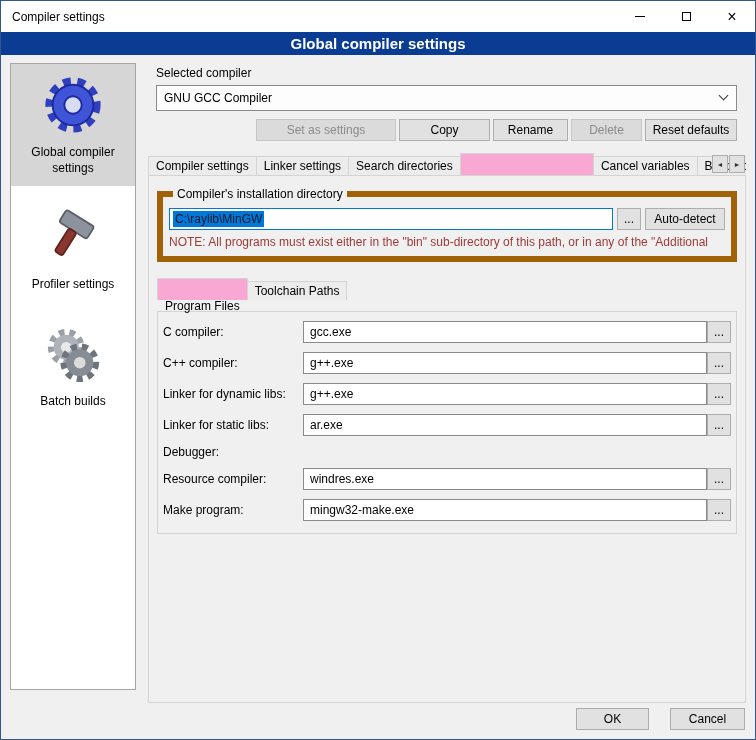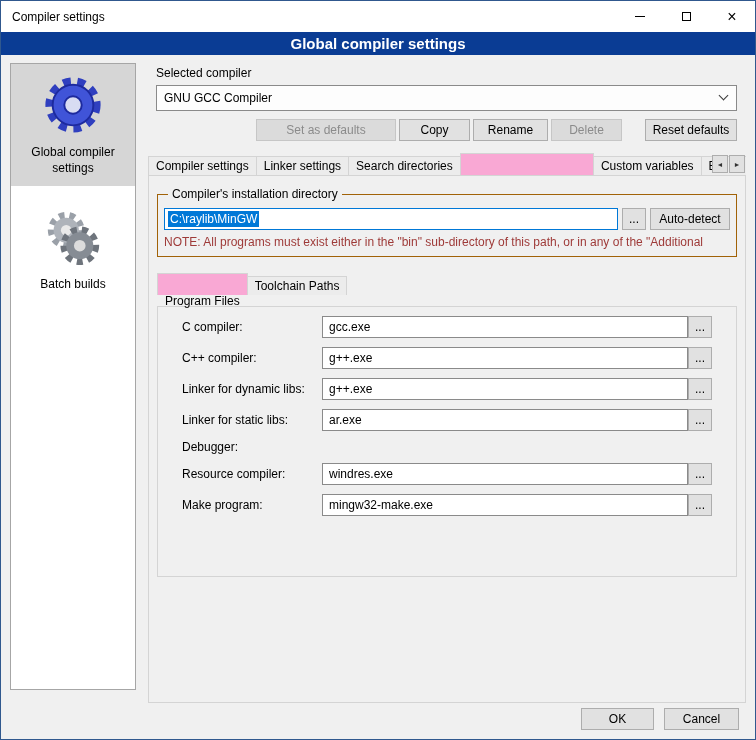--- a/index.html
+++ b/index.html
@@ -32,54 +32,54 @@
   .main{position:absolute;left:147px;top:8px;right:9px;bottom:0}
   .row-label{margin:3px 0 0 8px}
   .combo{height:26px;margin:5px 9px 0 8px;background:#fdfdfd;border:1px solid #8a8a8a;display:flex;align-items:center;padding:0 7px;position:relative;cursor:default}
   .chev{width:7px;height:7px;border-right:1.5px solid #3a3a3a;border-bottom:1.5px solid #3a3a3a;transform:rotate(45deg);display:inline-block}
   .combo .chev{position:absolute;right:9px;top:6px}
 
   .btn{height:22px;background:#e1e1e1;border:1px solid #adadad;display:flex;align-items:center;justify-content:center;padding:0 10px;cursor:default;white-space:nowrap}
   .btn.disabled{color:#8b8b8b;background:#dbdbdb;border-color:#c6c6c6}
   .btnrow{display:flex;gap:3px;margin:8px 9px 0 8px;align-items:center}
   .btn-setdefault{width:140px;margin-left:100px}
-  .btn-copy{width:71px}.btn-rename{width:75px}.btn-delete{width:71px}
+  .btn-copy{width:91px}.btn-rename{width:75px}.btn-delete{width:71px}
   .btn-reset{width:92px;margin-left:auto}
 
   
   .tabstrip{position:relative;margin-top:12px;height:22px;display:flex;align-items:flex-end;padding-right:36px;overflow:hidden}
   .tab{flex:0 0 auto;height:19px;background:#ececec;border:1px solid #d4d4d4;border-bottom:none;padding:2px 7px 0;white-space:nowrap;cursor:default}
   .tab + .tab{margin-left:-1px}
   .tab.active{height:22px;padding-top:20px;background:#f9a8d4;position:relative;z-index:3}
   .tabscroll{position:absolute;right:1px;bottom:2px;display:flex;z-index:4}
   .sbtn{width:16px;height:18px;border:1px solid #adadad;background:#e1e1e1;display:flex;align-items:center;justify-content:center;font-size:7px;color:#333;margin-left:1px;cursor:default}
 
   .tabpage{height:528px;border:1px solid #d4d4d4;background:#f0f0f0;position:relative;z-index:1}
 
   
-  fieldset.group{margin:11px 8px 16px;border:1px solid #a16207;padding:5px 6px 7px}
+  fieldset.group{margin:11px 8px 16px;border:6px solid #a16207;padding:5px 6px 7px}
   .group legend{padding:0 4px;margin-left:4px}
   .pathrow{display:flex;gap:4px;align-items:center;margin-top:2px}
   .path-input{flex:1;height:22px;border:1px solid var(--selection-bg,#0078d7);background:#fff;display:flex;align-items:center;padding:0 3px;overflow:hidden}
-  .path-sel{background:var(--selection-bg,#0078d7);color:#ffffff;padding:1px 2px;white-space:pre}
+  .path-sel{background:var(--selection-bg,#0078d7);color:#0f172a;padding:1px 2px;white-space:pre}
   .browse{width:24px;padding:0;flex:0 0 auto}
   .autodetect{width:80px;flex:0 0 auto}
   .note{margin-top:5px;color:var(--note-red,#9e3a38);white-space:nowrap;overflow:hidden}
 
   
   .subtabstrip{margin:10px 8px 12px;display:flex;align-items:flex-end;height:22px;position:relative;z-index:2}
-  .subpanel{margin:0 8px;border:1px solid #d4d4d4;height:271px;padding:9px 24px 0;background:#f0f0f0;position:relative;z-index:1;margin-top:-1px}
+  .subpanel{margin:0 8px;border:1px solid #d4d4d4;height:223px;padding:9px 5px 0;background:#f0f0f0;position:relative;z-index:1;margin-top:-1px}
   .frow{display:flex;align-items:center;margin-bottom:9px}
   .flabel{width:140px;flex:0 0 auto}
   .fctrl{flex:1;display:flex;align-items:center}
   .text-input{flex:1;height:22px;border:1px solid #8a8a8a;background:#fff;display:flex;align-items:center;padding:0 6px;overflow:hidden;white-space:nowrap;cursor:text}
   .selectbox{flex:1;height:22px;border:1px solid #8a8a8a;background:#e3e3e3;display:flex;align-items:center;padding:0 7px;position:relative;cursor:default}
   .selectbox .chev{position:absolute;right:9px;top:6px}
 
-  .footer-buttons{position:absolute;right:16px;bottom:9px;display:flex;gap:10px}
+  .footer-buttons{position:absolute;right:10px;bottom:9px;display:flex;gap:21px}
   .btn-ok{width:73px}.btn-cancel{width:75px}
 </style>
 </head>
 <body>
 
 <div class="window">
 
   <div class="titlebar">
     <span class="titlebar-title">Compiler settings</span>
     <div class="caption-buttons">
@@ -102,20 +102,29 @@
   <div class="content">
 
     <div class="sidebar">
       <div class="side-item selected">
         <svg width="62" height="62" viewBox="0 0 64 64">
           <circle cx="32" cy="32" r="23" fill="none" stroke="#2f3fbf" stroke-width="11" stroke-dasharray="7.5 6.5"></circle>
           <circle cx="32" cy="32" r="21" fill="#4054d8" stroke="#1d2a9e" stroke-width="2"></circle>
           <circle cx="32" cy="32" r="9" fill="#d8dcf2" stroke="#1d2a9e" stroke-width="2"></circle>
         </svg>
         <div class="side-label">Global compiler settings</div>
+      </div>
+      <div class="side-item">
+        <svg width="58" height="62" viewBox="0 0 64 64">
+          <g transform="rotate(32 32 32)">
+            <rect x="10" y="10" width="36" height="16" rx="3" fill="#8d939c" stroke="#5c6066" stroke-width="2"></rect>
+            <rect x="23" y="26" width="10" height="30" rx="3" fill="#8a3730" stroke="#5e241f" stroke-width="2"></rect>
+          </g>
+        </svg>
+        <div class="side-label">Profiler settings</div>
       </div>
       <div class="side-item">
         <svg width="62" height="62" viewBox="0 0 64 64">
           <circle cx="25" cy="25" r="15" fill="none" stroke="#9aa0a8" stroke-width="8" stroke-dasharray="5.5 5"></circle>
           <circle cx="25" cy="25" r="13" fill="#aeb3ba"></circle>
           <circle cx="25" cy="25" r="5.5" fill="#e9e9e9"></circle>
           <circle cx="39" cy="41" r="16" fill="none" stroke="#6e747c" stroke-width="8" stroke-dasharray="6 5"></circle>
           <circle cx="39" cy="41" r="14" fill="#868c94"></circle>
           <circle cx="39" cy="41" r="6" fill="#dcdcdc"></circle>
         </svg>
@@ -126,33 +135,33 @@
     <div class="main">
 
       <div class="row-label">Selected compiler</div>
 
       <div class="combo">
         <span>GNU GCC Compiler</span>
         <span class="chev"></span>
       </div>
 
       <div class="btnrow">
-        <div class="btn disabled btn-setdefault">Set as defaults</div>
+        <div class="btn disabled btn-setdefault">Set as settings</div>
         <div class="btn btn-copy">Copy</div>
         <div class="btn btn-rename">Rename</div>
         <div class="btn disabled btn-delete">Delete</div>
         <div class="btn btn-reset">Reset defaults</div>
       </div>
 
       <div class="tabstrip">
         <div class="tab">Compiler settings</div>
         <div class="tab">Linker settings</div>
         <div class="tab">Search directories</div>
         <div class="tab active">Toolchain executables</div>
-        <div class="tab">Custom variables</div>
+        <div class="tab">Cancel variables</div>
         <div class="tab">Build options</div>
         <div class="tabscroll">
           <div class="sbtn">◄</div>
           <div class="sbtn">►</div>
         </div>
       </div>
 
       <div class="tabpage">
 
         <fieldset class="group">

